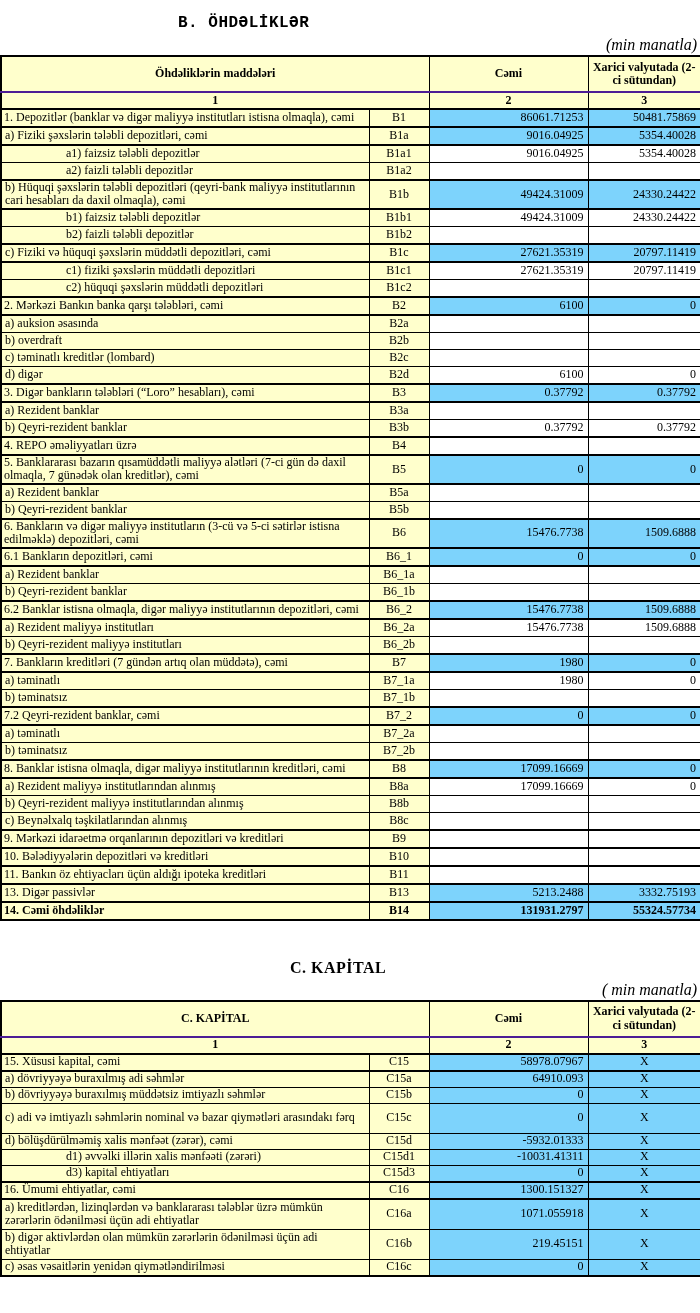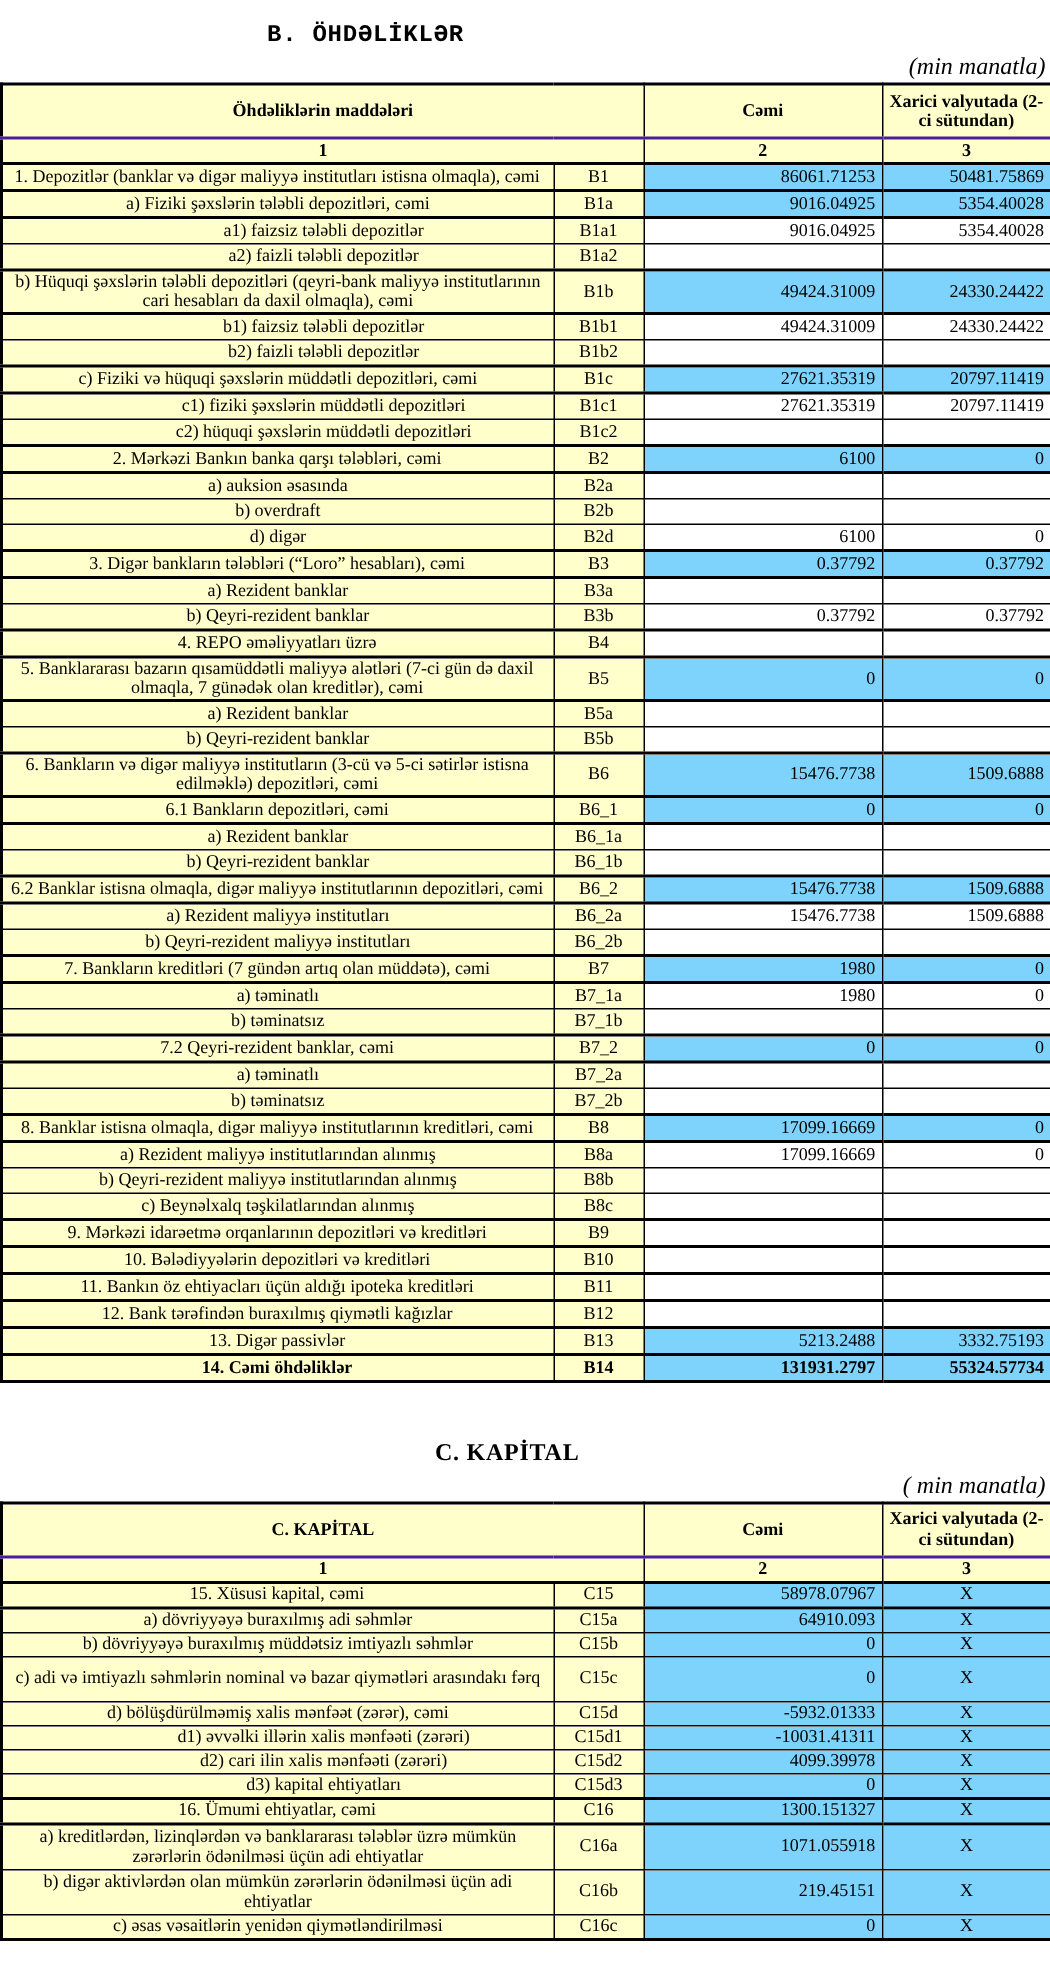--- a/index.html
+++ b/index.html
@@ -43,21 +43,21 @@
   thead tr.h2 th { border-bottom:2px solid #000; }
 
   #table-b tbody td { height:16px; }
   #table-c tbody td { height:15px; }
   tbody tr.tall td { height:30px; }
   #table-c tbody tr.tall td { height:29px; }
 
   tbody tr.major td { border-top:2px solid #000; border-bottom:2px solid #000; }
   tbody tr.bold td { font-weight:bold; }
 
-  td.lbl { text-align:center;margin-left:25px; }
+  td.lbl { text-align:left;margin-left:25px; }
   td.ind0 { padding-left:2px; }
   td.ind1 { }
   td.ind2 { padding-left:64px; }
   td.code { text-align:center; padding:0 1px; }
   td.val { text-align:right; padding-right:4px; border-left-width:1px; }
   td.val.wht { background:#ffffff; }
   td.val.yel { background:#7dd3fc; }
   td.val.xc { text-align:center; padding-right:3px; }
   col.c-label { width:368px; }
   col.c-code { width:60px; }
@@ -164,20 +164,26 @@
           <td class="val wht"></td>
           <td class="val wht"></td>
         </tr>
         <tr>
           <td class="lbl ind1">b) overdraft</td>
           <td class="code">B2b</td>
           <td class="val wht"></td>
           <td class="val wht"></td>
         </tr>
         <tr>
+          <td class="lbl ind1">c) təminatlı kreditlər (lombard)</td>
+          <td class="code">B2c</td>
+          <td class="val wht"></td>
+          <td class="val wht"></td>
+        </tr>
+        <tr>
           <td class="lbl ind1">d) digər</td>
           <td class="code">B2d</td>
           <td class="val wht">6100</td>
           <td class="val wht">0</td>
         </tr>
         <tr class="major">
           <td class="lbl ind0">3. Digər bankların tələbləri (“Loro” hesabları), cəmi</td>
           <td class="code">B3</td>
           <td class="val yel">0.37792</td>
           <td class="val yel">0.37792</td>
@@ -328,26 +334,20 @@
         </tr>
         <tr class="major">
           <td class="lbl ind0">10. Bələdiyyələrin depozitləri və kreditləri</td>
           <td class="code">B10</td>
           <td class="val wht"></td>
           <td class="val wht"></td>
         </tr>
         <tr class="major">
           <td class="lbl ind0">11. Bankın öz ehtiyacları üçün aldığı ipoteka kreditləri</td>
           <td class="code">B11</td>
-          <td class="val wht"></td>
-          <td class="val wht"></td>
-        </tr>
-        <tr class="major">
-          <td class="lbl ind0">12. Bank tərəfindən buraxılmış qiymətli kağızlar</td>
-          <td class="code">B12</td>
           <td class="val wht"></td>
           <td class="val wht"></td>
         </tr>
         <tr class="major">
           <td class="lbl ind0">13. Digər passivlər</td>
           <td class="code">B13</td>
           <td class="val yel">5213.2488</td>
           <td class="val yel">3332.75193</td>
         </tr>
         <tr class="major bold">
@@ -412,26 +412,20 @@
           <td class="val yel">-5932.01333</td>
           <td class="val yel xc">X</td>
         </tr>
         <tr>
           <td class="lbl ind2">d1) əvvəlki illərin xalis mənfəəti (zərəri)</td>
           <td class="code">C15d1</td>
           <td class="val yel">-10031.41311</td>
           <td class="val yel xc">X</td>
         </tr>
         <tr>
-          <td class="lbl ind2">d2) cari ilin xalis mənfəəti (zərəri)</td>
-          <td class="code">C15d2</td>
-          <td class="val yel">4099.39978</td>
-          <td class="val yel xc">X</td>
-        </tr>
-        <tr>
           <td class="lbl ind2">d3) kapital ehtiyatları</td>
           <td class="code">C15d3</td>
           <td class="val yel">0</td>
           <td class="val yel xc">X</td>
         </tr>
         <tr class="major">
           <td class="lbl ind0">16. Ümumi ehtiyatlar, cəmi</td>
           <td class="code">C16</td>
           <td class="val yel">1300.151327</td>
           <td class="val yel xc">X</td>

